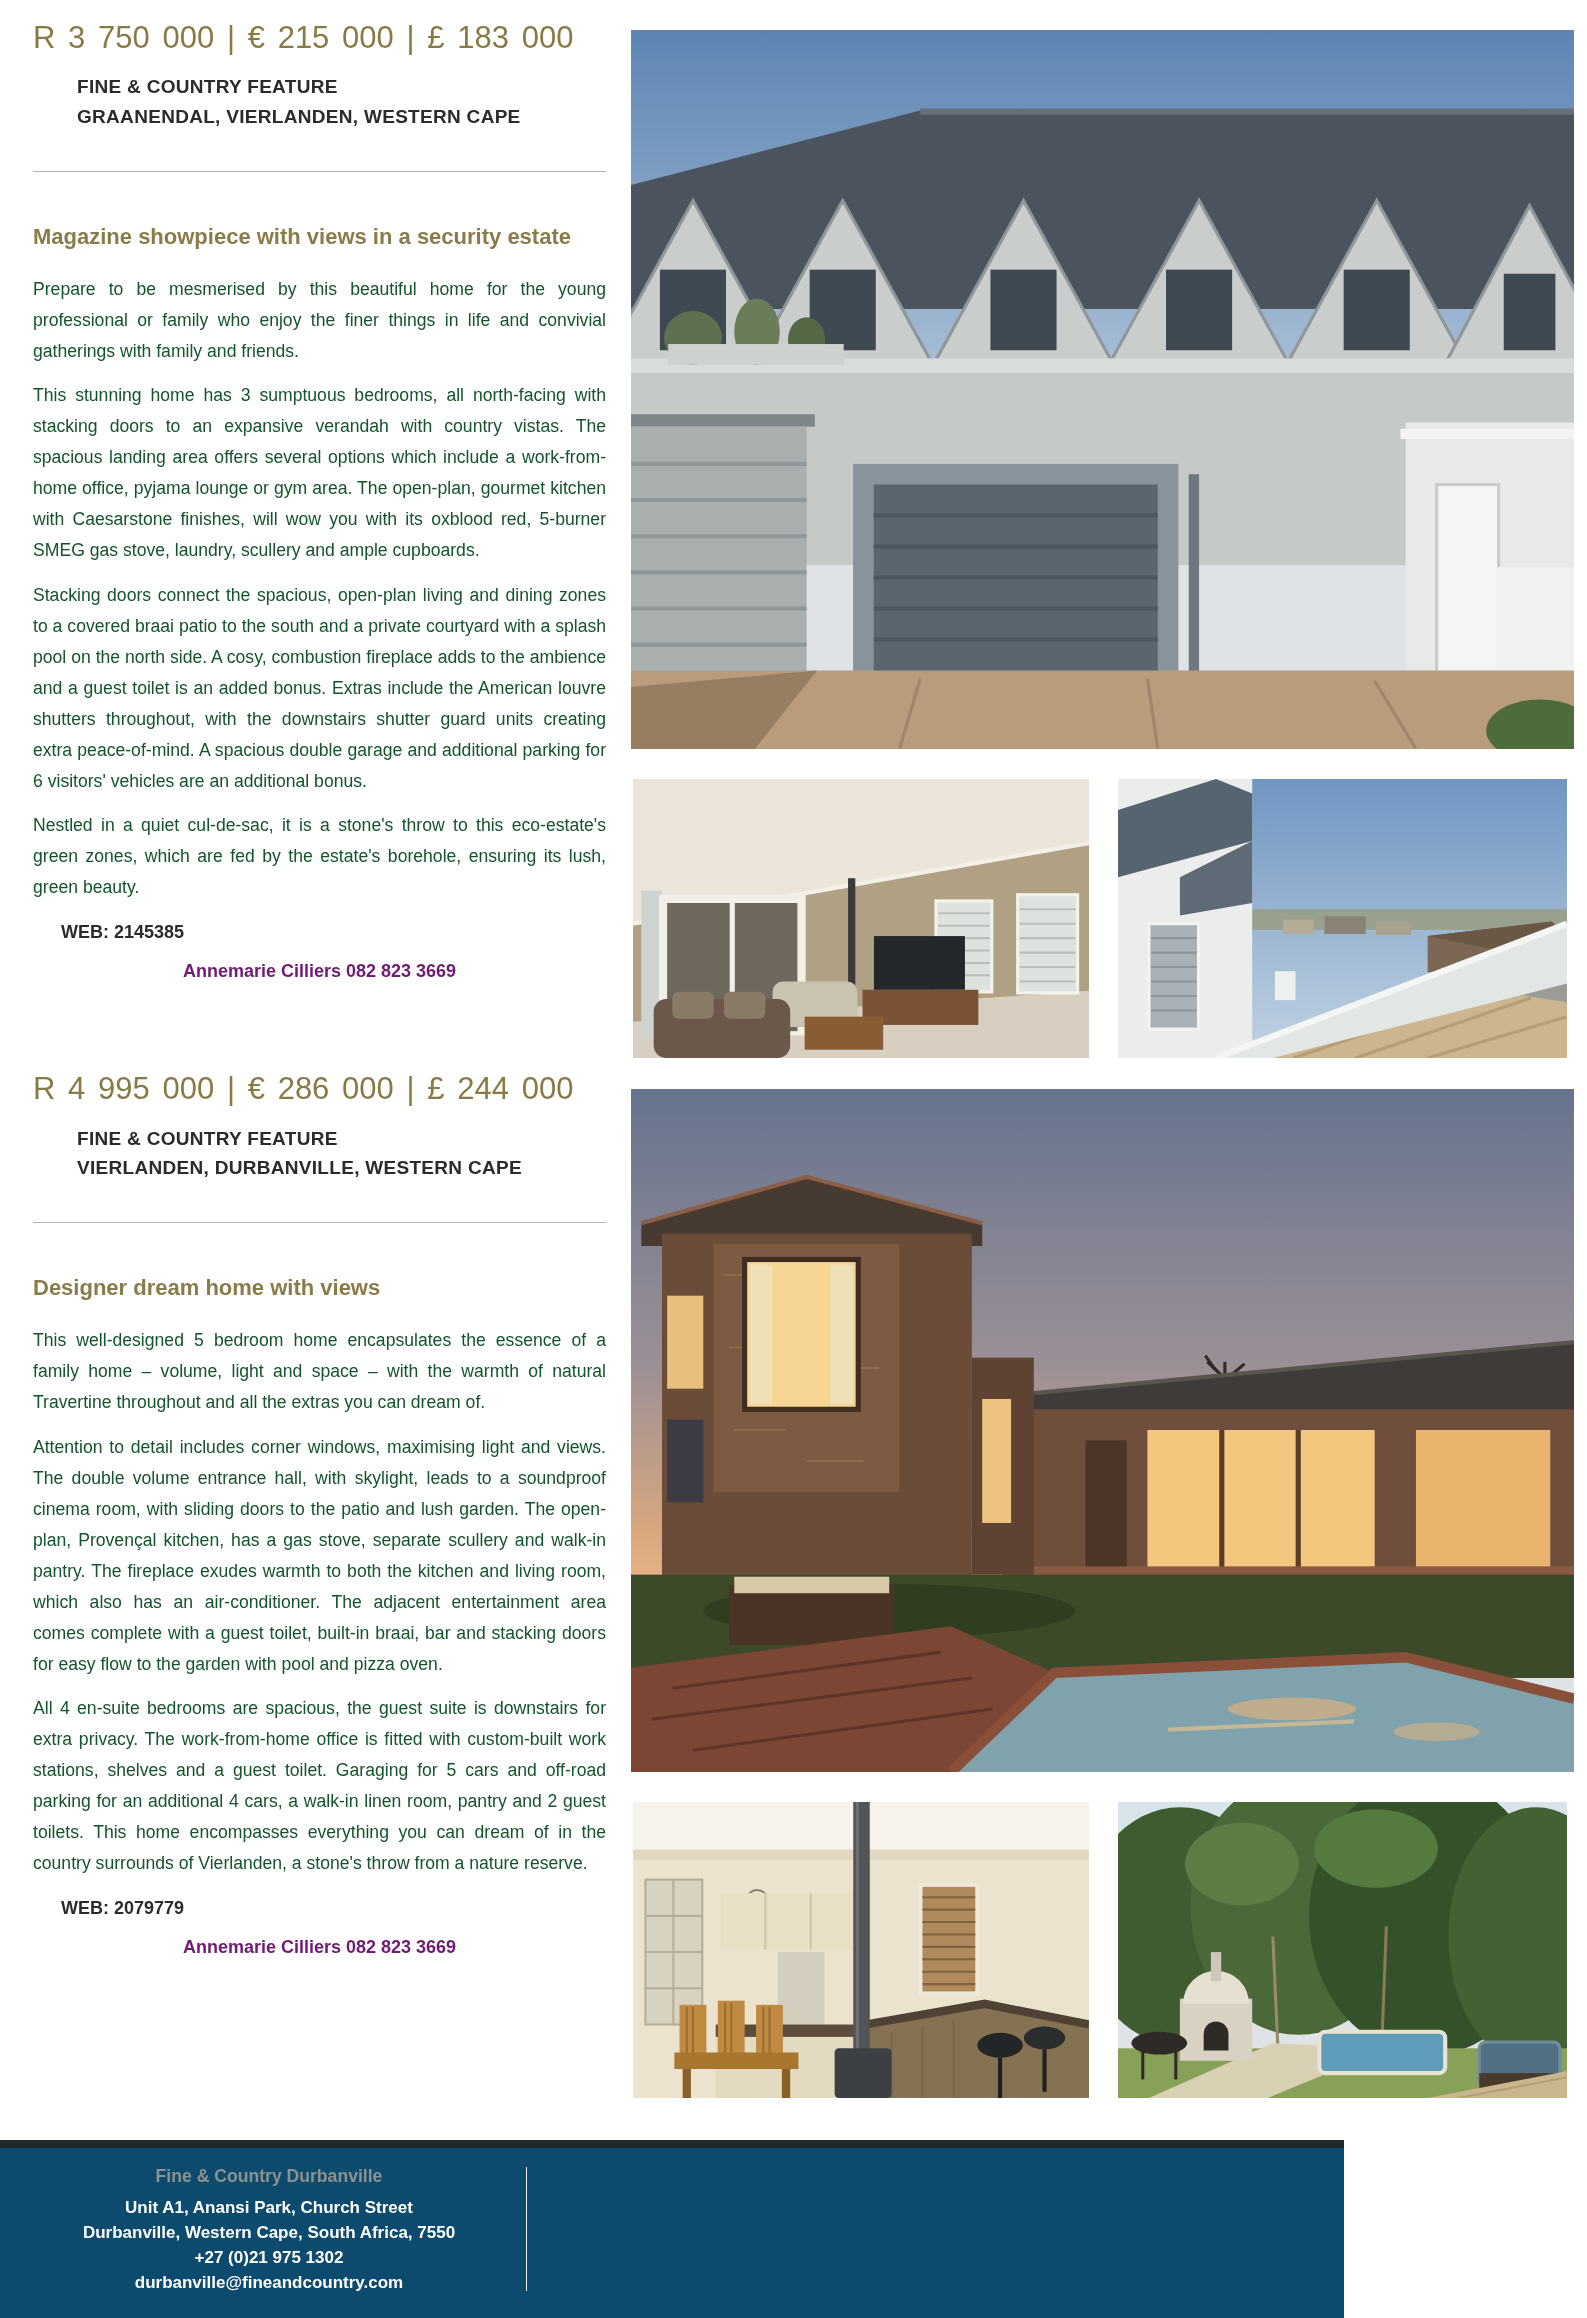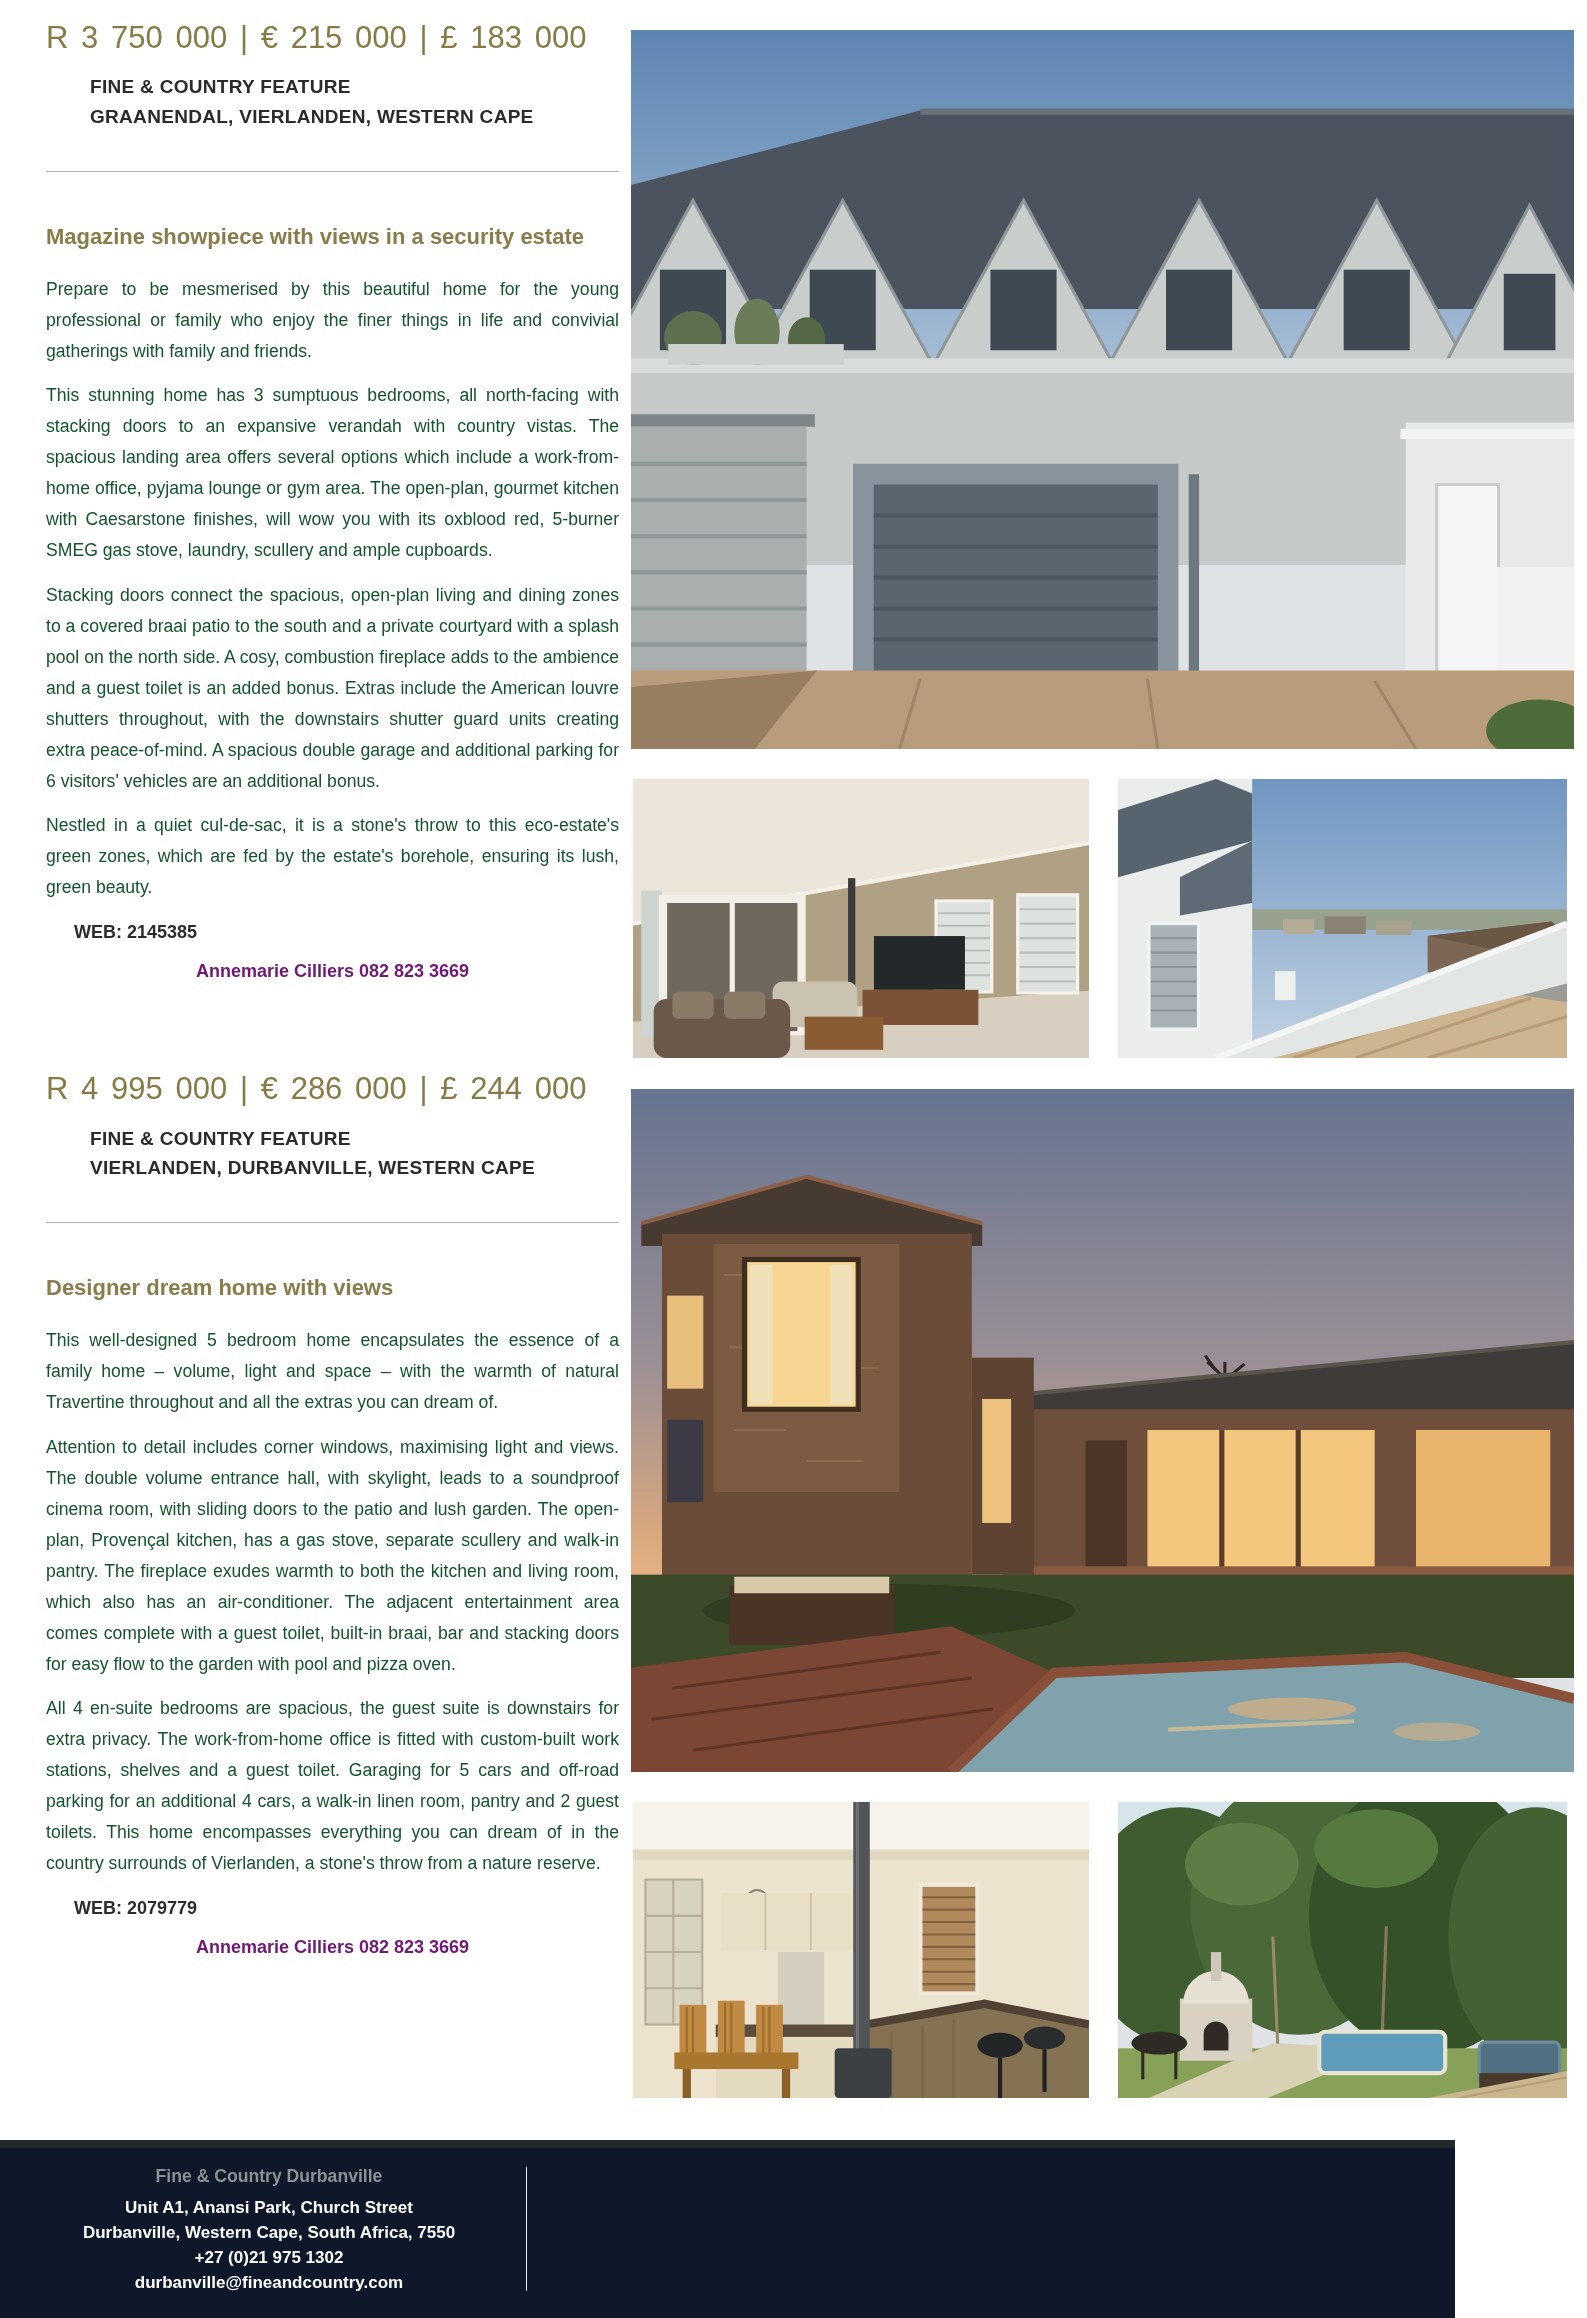--- a/index.html
+++ b/index.html
@@ -1,20 +1,20 @@
 <!DOCTYPE html>
 <html style="font-size:8.3px"><head>
 <meta charset="utf-8">
 <style>
   html,body{margin:0;padding:0;background:#ffffff;}
   .page{
     position:relative;width:1587px;height:2319px;background:#ffffff;
     font-family:"Liberation Sans", sans-serif;overflow:hidden;color:#3f3f3f;
   }
-  .listing{position:absolute;left:46px;width:573px;}
+  .listing{position:absolute;left:33px;width:573px;}
   .listing1{top:18.6px;}
   .listing2{top:1070px;}
   .price{
     font-size:31px;line-height:38px;font-weight:400;color:#877a45;
     margin:0 0 15.5px 0;white-space:nowrap;word-spacing:4.1px;letter-spacing:0px;
   }
   .caps-line{
     font-size:19px;line-height:29.4px;font-weight:700;color:#2b2b2b;letter-spacing:0.3px;margin-left:44px;
   }
   .rule{
@@ -34,21 +34,21 @@
   .photo{position:absolute;margin:0;padding:0;background:#dfe3e6;overflow:hidden;}
   .photo svg{display:block;width:100%;height:100%;}
   .p1{top:30px;left:0;width:943px;height:719px;}
   .p2{top:779px;left:2.1px;width:456px;height:279px;}
   .p3{top:779px;left:487px;width:449px;height:279px;}
   .p4{top:1089px;left:0;width:943px;height:683px;}
   .p5{top:1802px;left:2.1px;width:456px;height:296px;}
   .p6{top:1802px;left:487px;width:449px;height:296px;}
 
   .footer{
-    position:absolute;left:0;top:2140px;width:1455px;height:178px;background:#0f172a;
+    position:absolute;left:0;top:2140px;width:1344px;height:178px;background:#0c4a6e;
   }
   .footer-strip{position:absolute;top:0;left:0;width:100%;height:8.3px;background:#23292a;}
   .footer-info{
     position:absolute;left:57px;top:24px;width:424px;text-align:center;color:#ffffff;
   }
   .f-title{font-size:17.6px;line-height:24px;font-weight:700;color:#8b9390;margin-bottom:7.2px;}
   .f-line{font-size:17px;line-height:25px;font-weight:700;color:#ffffff;}
   .footer-divider{position:absolute;left:526px;top:27px;width:1px;height:124px;background:#eef0ef;}
 </style>
 </head>

